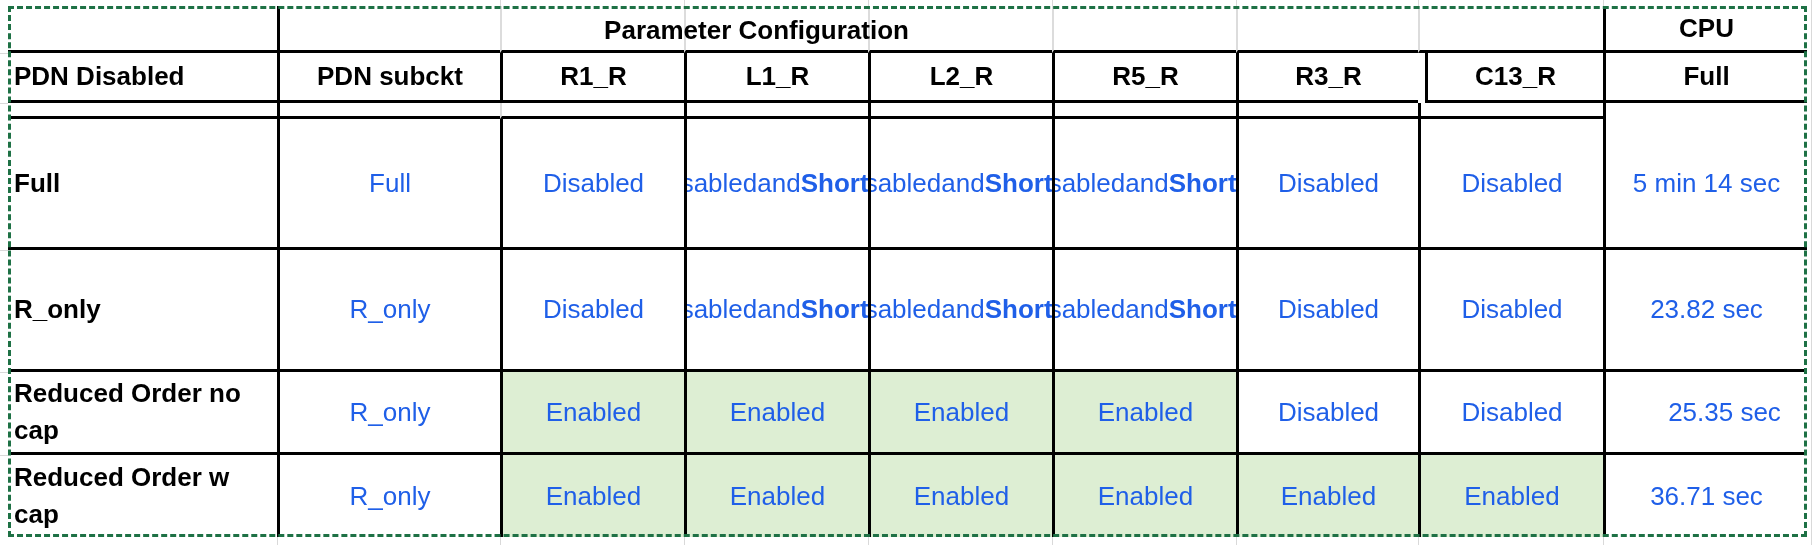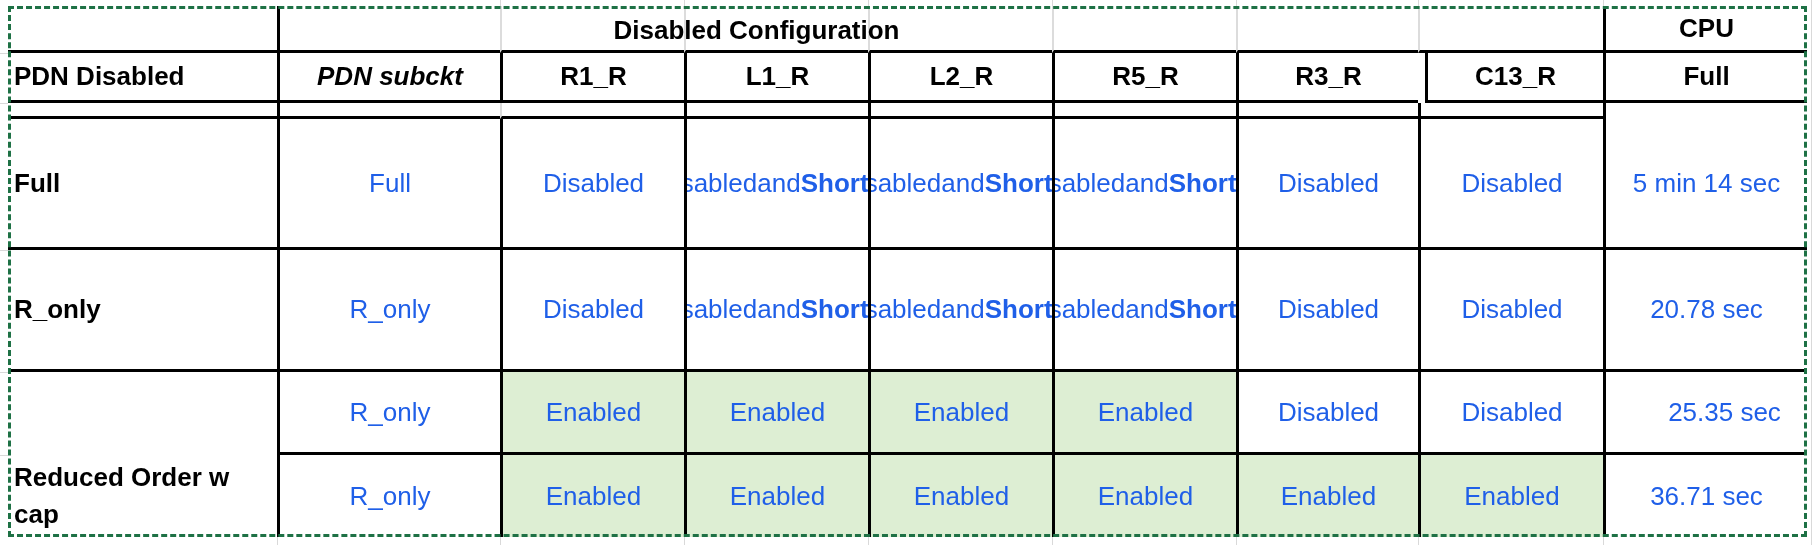--- a/index.html
+++ b/index.html
@@ -72,21 +72,21 @@
       <div class="cell bb" style="grid-area: 1 / 1;"></div>
       <div class="cell bb bl" style="grid-area: 1 / 2;"></div>
       <div class="cell bb blf" style="grid-area: 1 / 3;"></div>
       <div class="cell bb blf" style="grid-area: 1 / 4;"></div>
       <div class="cell bb blf" style="grid-area: 1 / 5;"></div>
       <div class="cell bb blf" style="grid-area: 1 / 6;"></div>
       <div class="cell bb blf" style="grid-area: 1 / 7;"></div>
       <div class="cell bb blf" style="grid-area: 1 / 8;"></div>
       <div class="cell bb bl bold" style="grid-area: 1 / 9;">CPU</div>
       <div class="cell bb bold left" style="grid-area: 2 / 1;">PDN Disabled</div>
-      <div class="cell bb bold bl" style="grid-area: 2 / 2; font-style: italic;">PDN subckt</div>
+      <div class="cell bb bold bl" style="grid-area: 2 / 2;">PDN subckt</div>
       <div class="cell bb bold bl" style="grid-area: 2 / 3;">R1_R</div>
       <div class="cell bb bold bl" style="grid-area: 2 / 4;">L1_R</div>
       <div class="cell bb bold bl" style="grid-area: 2 / 5;">L2_R</div>
       <div class="cell bb bold bl" style="grid-area: 2 / 6;">R5_R</div>
       <div class="cell bb bold bl" style="grid-area: 2 / 7;">R3_R</div>
       <div class="cell bb bold bl" style="grid-area: 2 / 8; margin-left: 7px;">C13_R</div>
       <div class="cell bb bold bl" style="grid-area: 2 / 9;">Full</div>
       <div class="cell bb" style="grid-area: 3 / 1;"></div>
       <div class="cell bb bl" style="grid-area: 3 / 2;"></div>
       <div class="cell bb blf" style="grid-area: 3 / 3;"></div>
@@ -130,36 +130,37 @@
         <span class="ln">and</span>
         <span class="ln b">Shorted</span>
       </div>
       <div class="cell bl blue bb" style="grid-area: 5 / 6;">
         <span class="ln">Disabled</span>
         <span class="ln">and</span>
         <span class="ln b">Shorted</span>
       </div>
       <div class="cell bl blue bb" style="grid-area: 5 / 7;">Disabled</div>
       <div class="cell bl blue bb" style="grid-area: 5 / 8;">Disabled</div>
-      <div class="cell bl blue bb" style="grid-area: 5 / 9;">20.78 sec</div>
+      <div class="cell bl blue bb" style="grid-area: 5 / 9;">23.82 sec</div>
+      <div class="cell bb bold left" style="grid-area: 6 / 1;">Reduced Order no cap</div>
       <div class="cell bl blue bb" style="grid-area: 6 / 2;">R_only</div>
       <div class="cell bl blue bb green" style="grid-area: 6 / 3;">Enabled</div>
       <div class="cell bl blue bb green" style="grid-area: 6 / 4;">Enabled</div>
       <div class="cell bl blue bb green" style="grid-area: 6 / 5;">Enabled</div>
       <div class="cell bl blue bb green" style="grid-area: 6 / 6;">Enabled</div>
       <div class="cell bl blue bb" style="grid-area: 6 / 7;">Disabled</div>
       <div class="cell bl blue bb" style="grid-area: 6 / 8;">Disabled</div>
       <div class="cell bl blue bb" style="grid-area: 6 / 9; padding-left: 36px;">25.35 sec</div>
       <div class="cell bold left" style="grid-area: 7 / 1;">Reduced Order w cap</div>
       <div class="cell bl blue" style="grid-area: 7 / 2;">R_only</div>
       <div class="cell bl blue green" style="grid-area: 7 / 3;">Enabled</div>
       <div class="cell bl blue green" style="grid-area: 7 / 4;">Enabled</div>
       <div class="cell bl blue green" style="grid-area: 7 / 5;">Enabled</div>
       <div class="cell bl blue green" style="grid-area: 7 / 6;">Enabled</div>
       <div class="cell bl blue green" style="grid-area: 7 / 7;">Enabled</div>
       <div class="cell bl blue green" style="grid-area: 7 / 8;">Enabled</div>
       <div class="cell bl blue" style="grid-area: 7 / 9;">36.71 sec</div>
     </div>
 
-  <div class="title-overlay">Disabled Configuration</div>
+  <div class="title-overlay">Parameter Configuration</div>
 
   <div class="marquee"></div>
 </div>
 
 </body></html>

